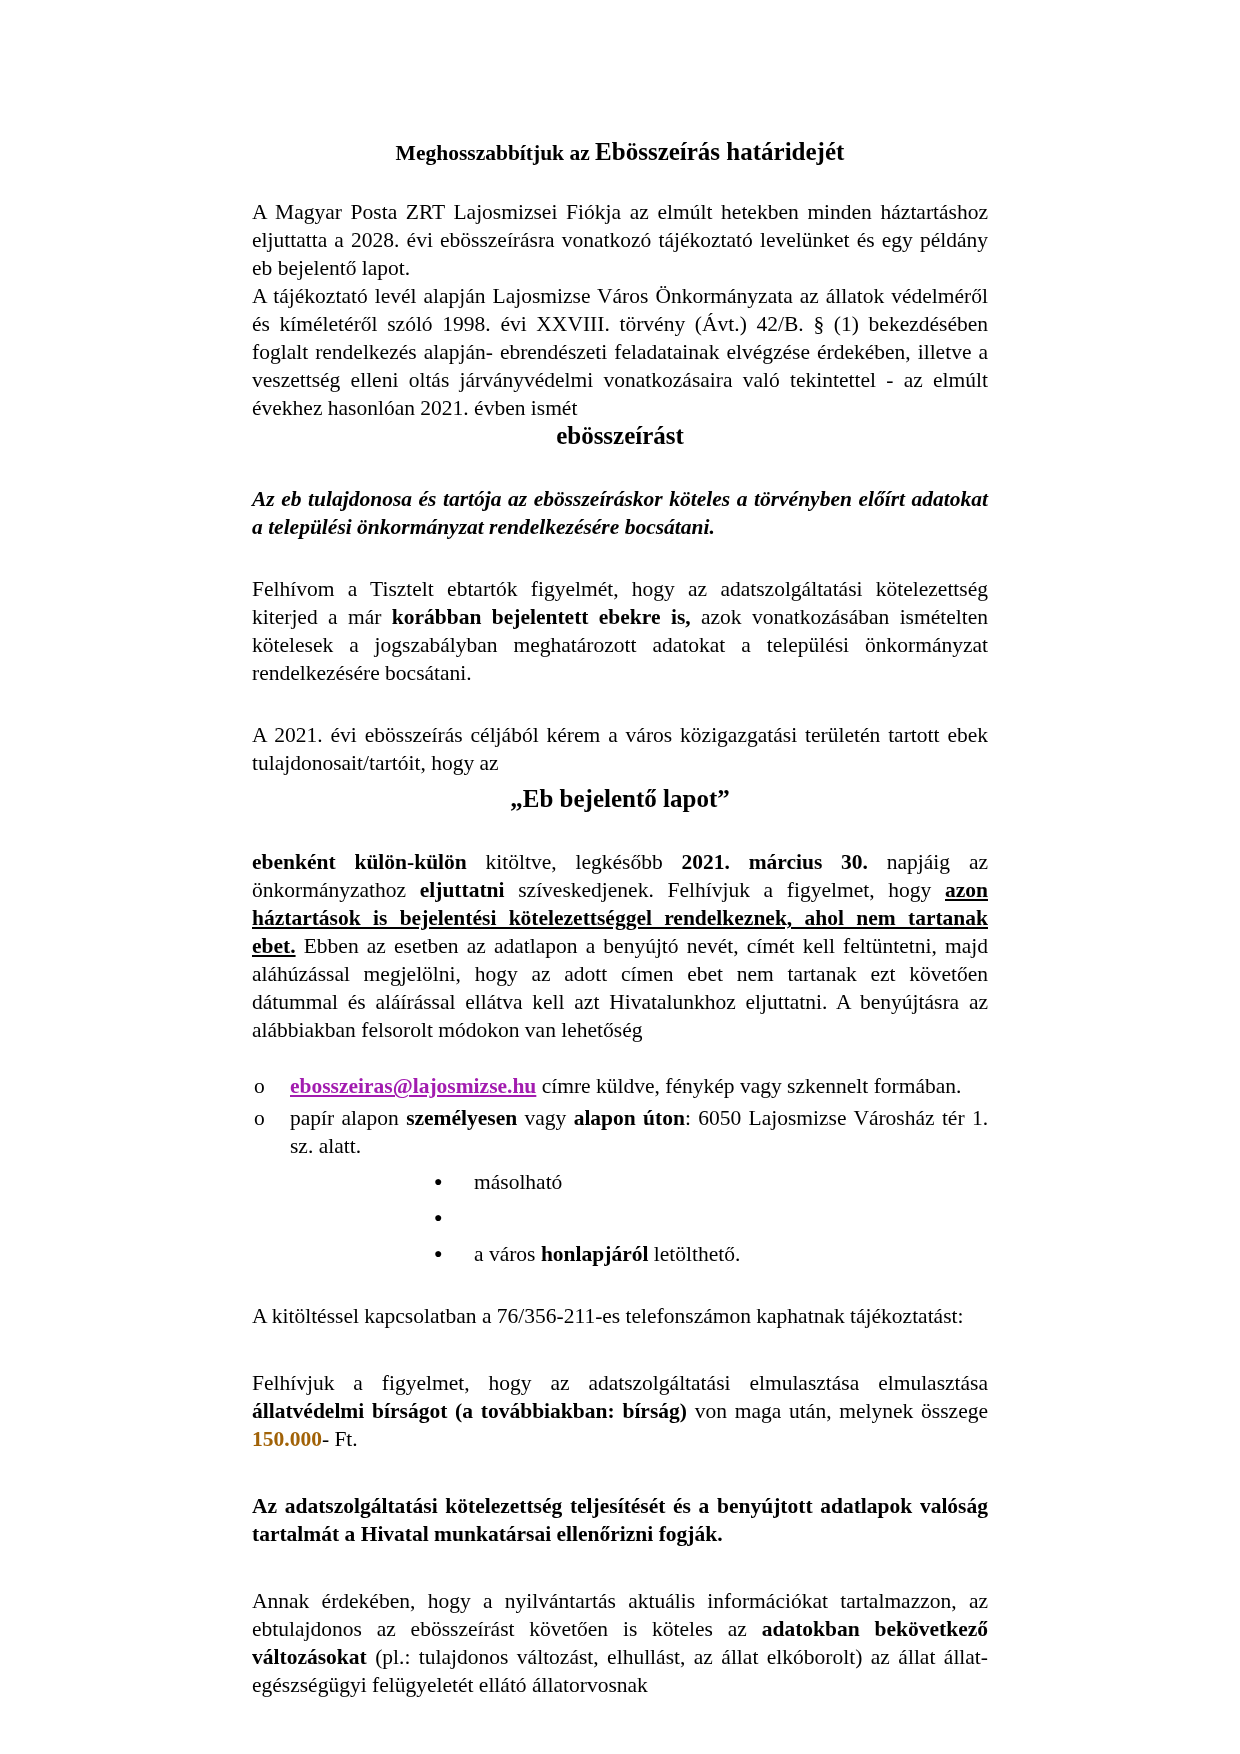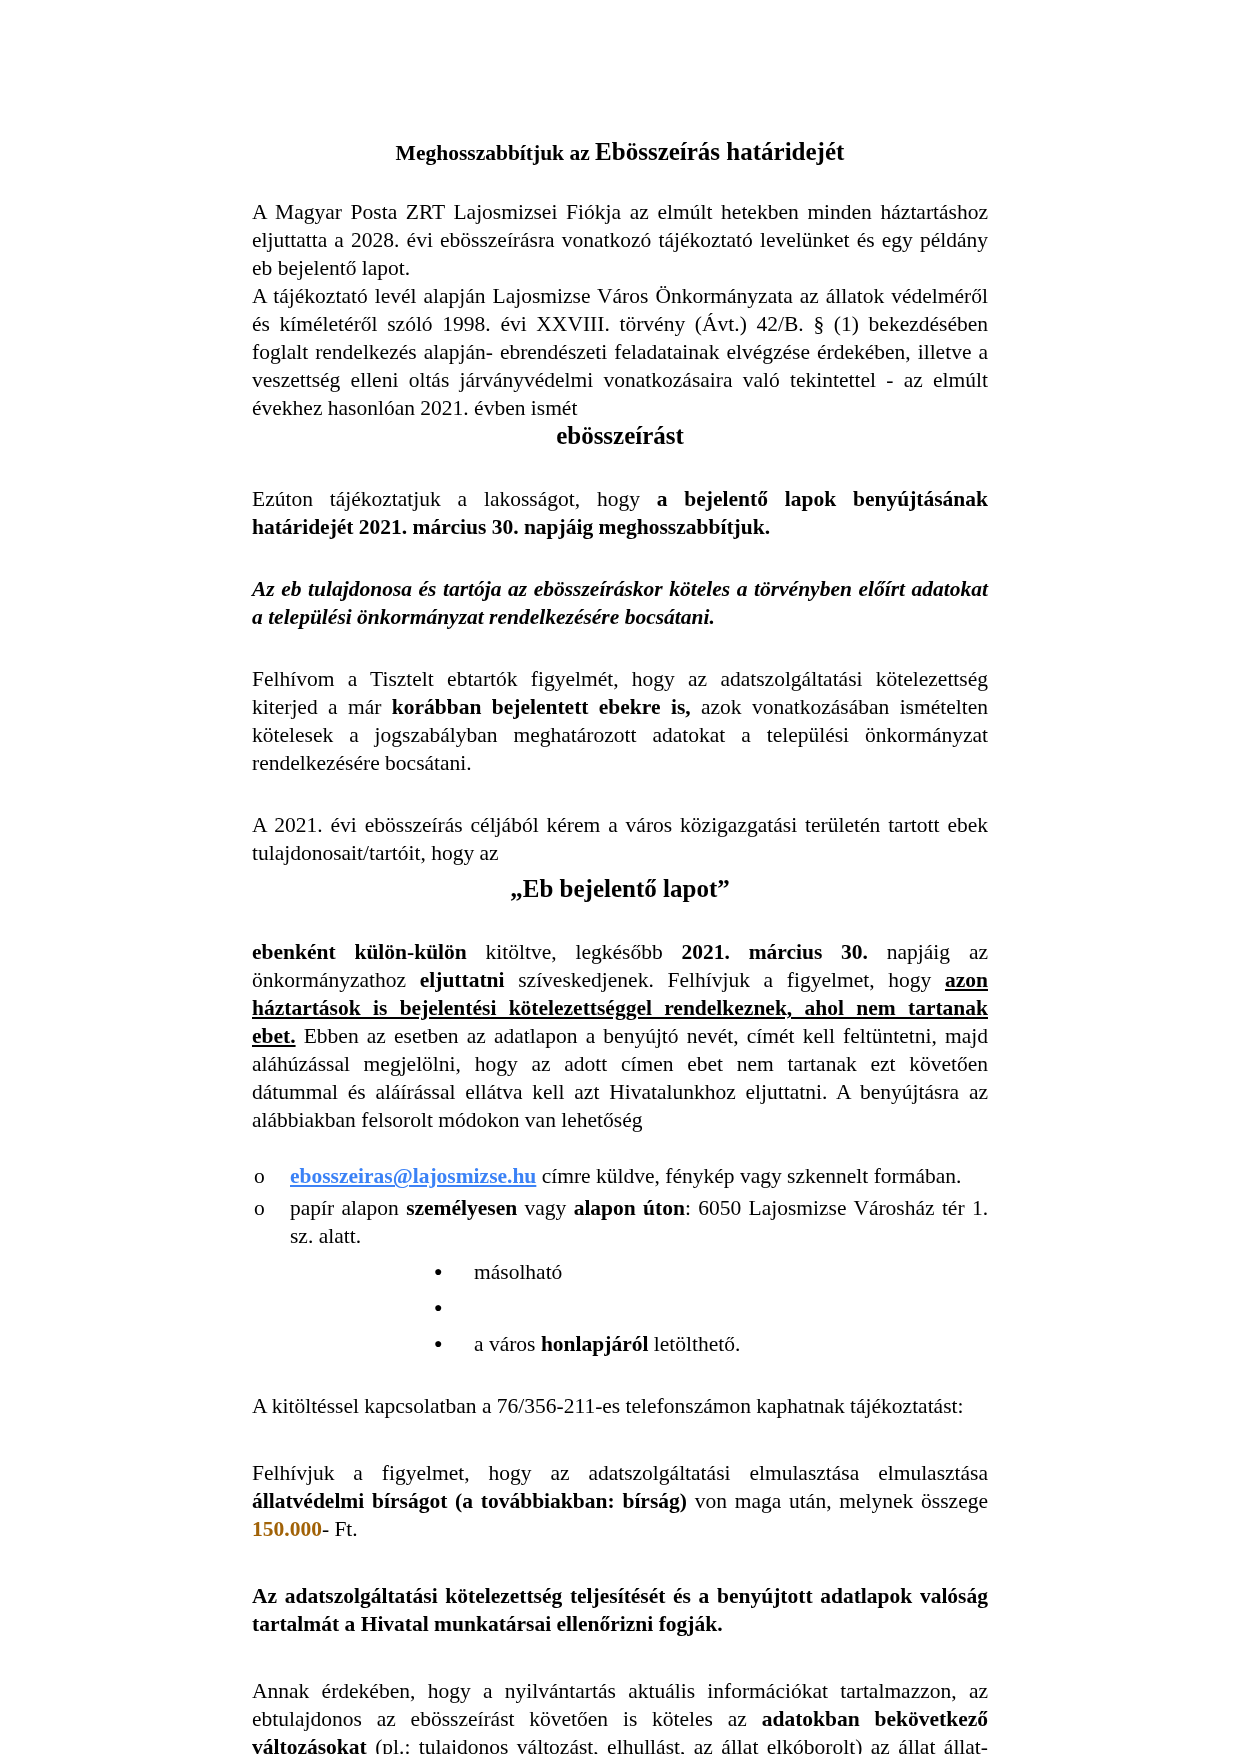--- a/index.html
+++ b/index.html
@@ -34,29 +34,28 @@
 </style>
 </head>
 <body>
 
 <div class="page">
   <div id="doc-content">
       <div class="para center" style="margin-top: 0px;"><span class="b">Meghosszabbítjuk az </span><span class="b big">Ebösszeírás határidejét</span></div>
       <div class="para justify" style="margin-top: 31px;"><span>A Magyar Posta ZRT Lajosmizsei Fiókja az elmúlt hetekben minden háztartáshoz eljuttatta a 2028. évi ebösszeírásra vonatkozó tájékoztató levelünket és egy példány eb bejelentő lapot.</span></div>
       <div class="para justify" style="margin-top: 0px;"><span>A tájékoztató levél alapján Lajosmizse Város Önkormányzata az állatok védelméről és kíméletéről szóló 1998. évi XXVIII. törvény (Ávt.) 42/B. § (1) bekezdésében foglalt rendelkezés alapján- ebrendészeti feladatainak elvégzése érdekében, illetve a veszettség elleni oltás járványvédelmi vonatkozásaira való tekintettel - az elmúlt évekhez hasonlóan 2021. évben ismét</span></div>
       <div class="para center" style="margin-top: 0px;"><span class="b big">ebösszeírást</span></div>
-      <div class="para justify" style="margin-top: 34px;"><span>Ezúton tájékoztatjuk a lakosságot, hogy </span><span class="b">a bejelentő lapok benyújtásának határidejét 2021. március 30. napjáig meghosszabbítjuk.</span></div>
       <div class="para justify" style="margin-top: 34px; font-style: italic;"><span class="b">Az eb tulajdonosa és tartója az ebösszeíráskor köteles a törvényben előírt adatokat a települési önkormányzat rendelkezésére bocsátani.</span></div>
       <div class="para justify" style="margin-top: 34px;"><span>Felhívom a Tisztelt ebtartók figyelmét, hogy az adatszolgáltatási kötelezettség kiterjed a már </span><span class="b">korábban bejelentett ebekre is,</span><span> azok vonatkozásában ismételten kötelesek a jogszabályban meghatározott adatokat a települési önkormányzat rendelkezésére bocsátani.</span></div>
       <div class="para justify" style="margin-top: 34px;"><span>A 2021. évi ebösszeírás céljából kérem a város közigazgatási területén tartott ebek tulajdonosait/tartóit, hogy az</span></div>
       <div class="para center" style="margin-top: 8px;"><span class="b big">„Eb bejelentő lapot”</span></div>
       <div class="para justify" style="margin-top: 34px;"><span class="b">ebenként külön-külön</span><span> kitöltve, legkésőbb </span><span class="b">2021. március 30.</span><span> napjáig az önkormányzathoz </span><span class="b">eljuttatni</span><span> szíveskedjenek. Felhívjuk a figyelmet, hogy </span><span class="b u">azon háztartások is bejelentési kötelezettséggel rendelkeznek, ahol nem tartanak ebet.</span><span> Ebben az esetben az adatlapon a benyújtó nevét, címét kell feltüntetni, majd aláhúzással megjelölni, hogy az adott címen ebet nem tartanak ezt követően dátummal és aláírással ellátva kell azt Hivatalunkhoz eljuttatni. A benyújtásra az alábbiakban felsorolt módokon van lehetőség</span></div>
       <div class="para bullet-o bullet" style="margin-top: 28px;">
         <span class="bullet-char">o</span>
-        <span class="bullet-text"><span class="b u link" style="color: #3b82f6;">ebosszeiras@lajosmizse.hu</span><span> címre küldve, fénykép vagy szkennelt formában.</span></span>
+        <span class="bullet-text"><span class="b u link" style="color: #a21caf;">ebosszeiras@lajosmizse.hu</span><span> címre küldve, fénykép vagy szkennelt formában.</span></span>
       </div>
       <div class="para bullet-o bullet" style="margin-top: 4px;">
         <span class="bullet-char">o</span>
         <span class="bullet-text"><span>papír alapon </span><span class="b">személyesen</span><span> vagy </span><span class="b">alapon úton</span><span>: 6050 Lajosmizse Városház tér 1. sz. alatt.</span></span>
       </div>
       <div class="para bullet-dot bullet" style="margin-top: 8px;">
         <span class="bullet-char">●</span>
         <span class="bullet-text"><span>másolható</span></span>
       </div>
       <div class="para bullet-dot bullet" style="margin-top: 8px;">

